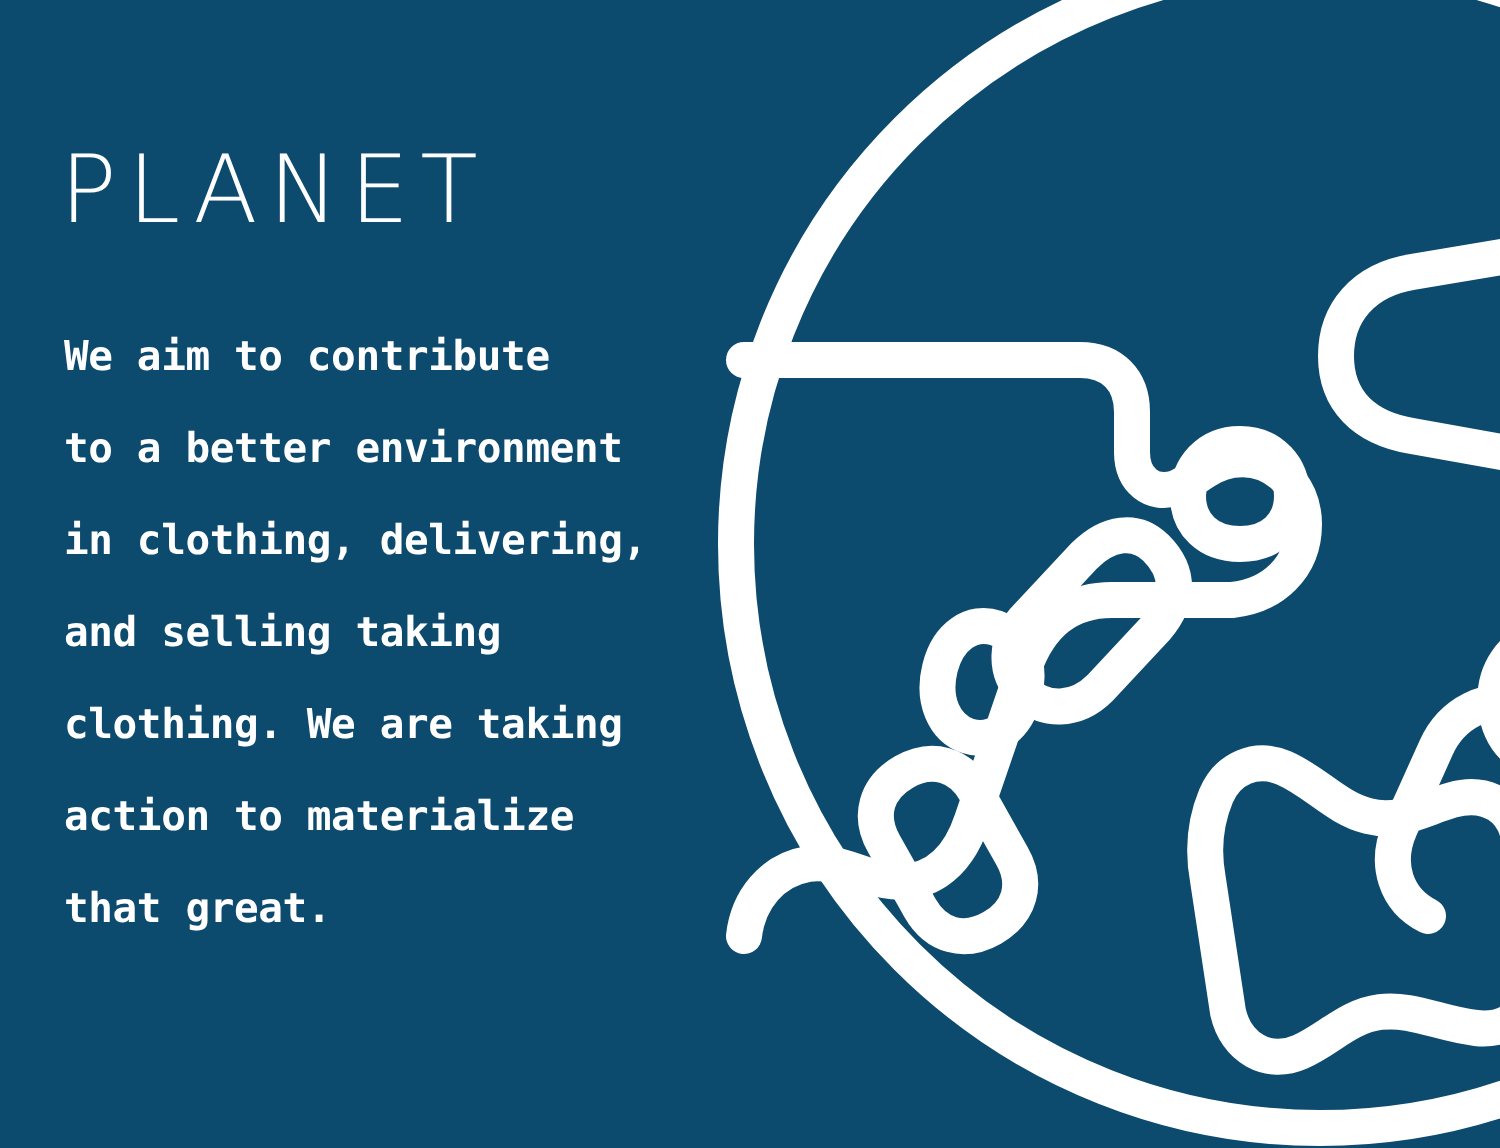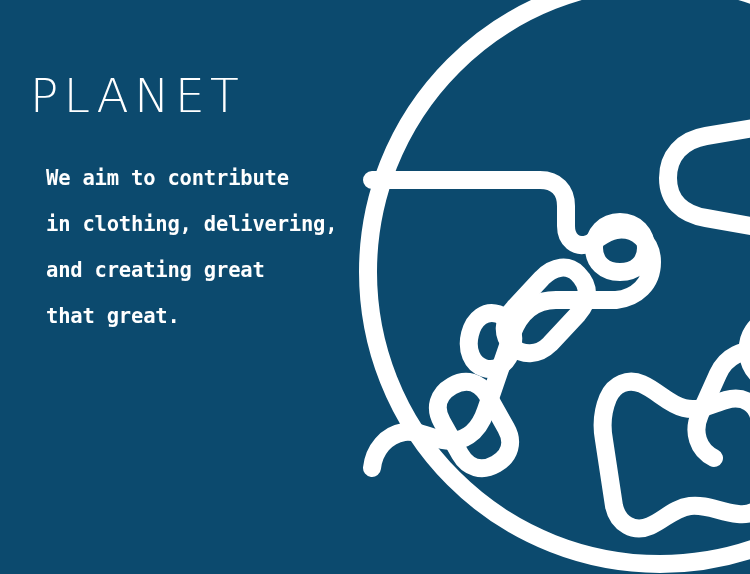--- a/index.html
+++ b/index.html
@@ -38,21 +38,21 @@
     font-family: "DejaVu Sans", sans-serif;
     font-weight: 300;
     font-size: 47px;
     line-height: 56px;
     letter-spacing: 5.5px;
     color: #ffffff;
     white-space: nowrap;
   }
   #body-copy {
     position: absolute;
-    left: 46px;
+    left: 32px;
     top: 155px;
     width: 310px;
     margin: 0;
     font-family: "DejaVu Sans Mono", "Liberation Mono", monospace;
     font-weight: 700;
     font-size: 20.5px;
     line-height: 46px;
     letter-spacing: -0.2px;
     color: #ffffff;
   }
@@ -152,19 +152,22 @@
       </g>
     </svg>
   </div>
 
   <div id="text-layer">
 
     <h1 id="page-title">PLANET</h1>
 
     <p id="body-copy">
       <span class="line">We aim to contribute</span>
+      <span class="line">to a better environment</span>
       <span class="line">in clothing, delivering,</span>
-      <span class="line">and creating great</span>
+      <span class="line">and selling taking</span>
+      <span class="line">clothing. We are taking</span>
+      <span class="line">action to materialize</span>
       <span class="line">that great.</span>
     </p>
 
   </div>
 </div>
 
 </body></html>

